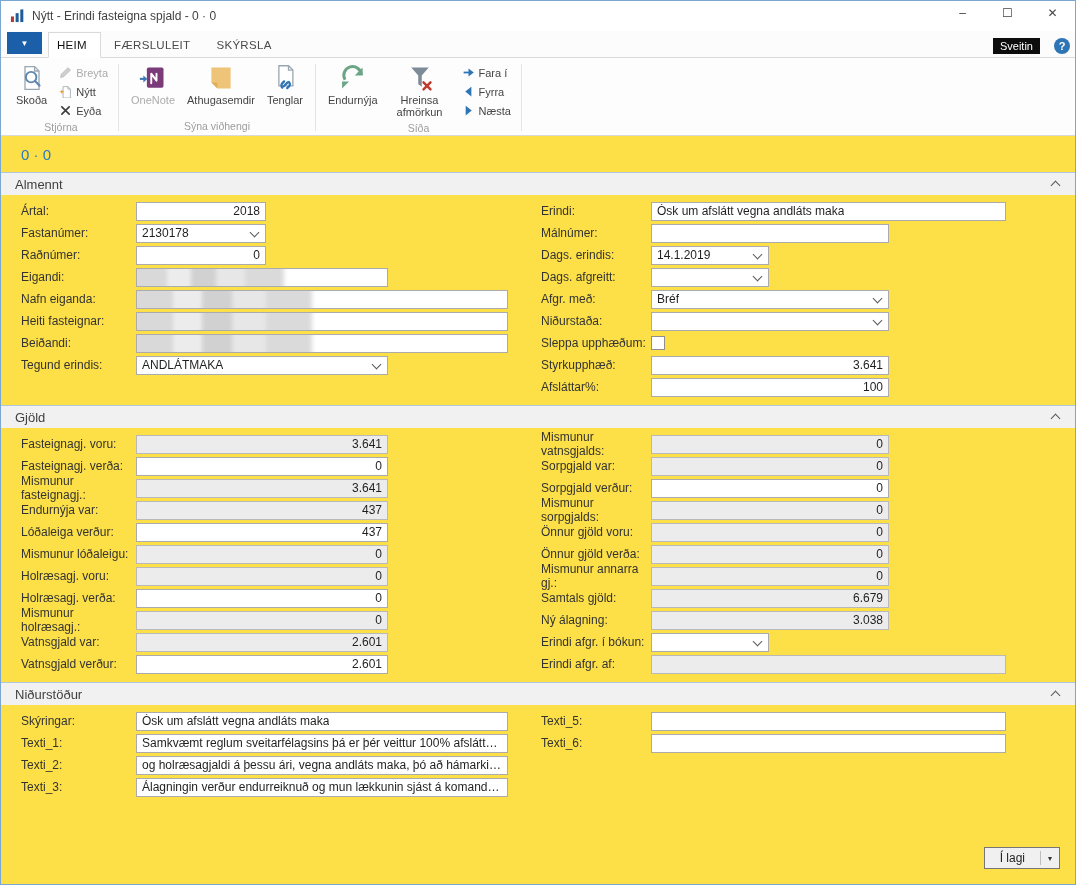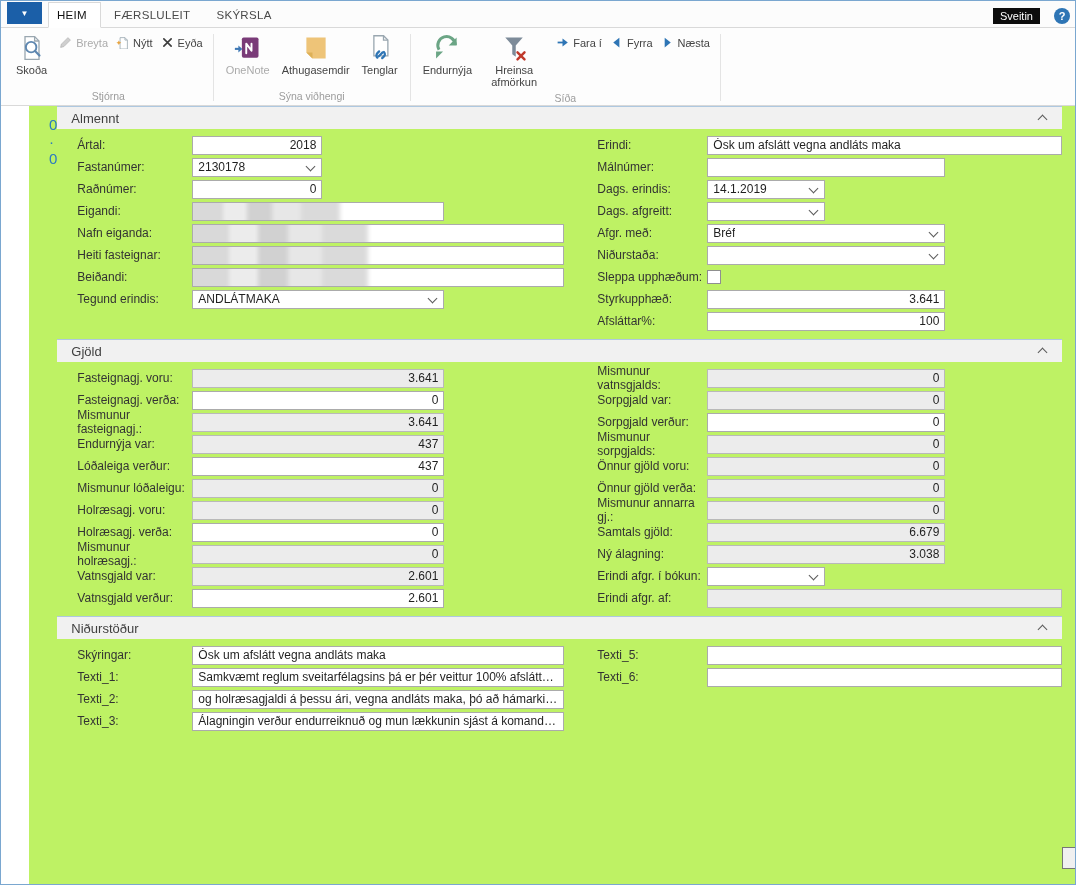--- a/index.html
+++ b/index.html
@@ -25,26 +25,26 @@
   
   .ribbon{height:78px;box-sizing:border-box;background:#fdfdfd;border-bottom:1px solid #d9d9d9;
           display:flex;align-items:stretch;padding:2px 4px 0 4px;flex:none;}
   .rgroup{display:flex;flex-direction:column;padding:0 2px;}
   .rg-body{display:flex;flex:1;align-items:flex-start;padding:2px 3px 0 3px;}
   .rg-label{text-align:center;font-size:10.5px;color:#9c9c9c;padding:1px 0 3px;}
   .rsep{width:1px;background:#e4e4e4;margin:4px 1px;}
   .btn-lg{display:flex;flex-direction:column;align-items:center;padding:2px 6px;font-size:11px;color:#444;
           text-align:center;line-height:1.12;max-width:70px;}
   .btn-lg svg{width:28px;height:28px;margin-bottom:2px;flex:none;}
-  .btn-stack{display:flex;flex-direction:row;justify-content:flex-start;margin-left:2px;padding-top:1px;}
+  .btn-stack{display:flex;flex-direction:column;justify-content:flex-start;margin-left:2px;padding-top:1px;}
   .btn-sm{display:flex;align-items:center;gap:4px;font-size:11px;color:#444;padding:1px 4px;height:17px;}
   .btn-sm svg{width:13px;height:13px;flex:none;}
   .disabled{color:#ababab;}
   
-  .content{flex:1;display:flex;flex-direction:row;background:#bef264;overflow:hidden;margin-left:28px;}
+  .content{flex:1;display:flex;flex-direction:column;background:#fde047;overflow:hidden;}
   .page-title{font-size:15px;color:#2a7ac0;padding:10px 0 9px 20px;}
   .fasttab{border-top:1px solid #aec8e0;}
   .ft-head{height:22px;background:#f1f1f1;display:flex;align-items:center;padding:0 16px 0 14px;
            font-size:13px;color:#3f3f3f;}
   .ft-chev{width:6px;height:6px;border-right:1.5px solid #5a5a5a;border-bottom:1.5px solid #5a5a5a;
            transform:rotate(225deg);margin-left:auto;margin-top:3px;}
   .ft-body{display:flex;padding:5px 0 7px 0;}
   .col{display:flex;flex-direction:column;box-sizing:border-box;}
   .col-l{width:520px;flex:none;padding-left:20px;}
   .col-r{flex:1;padding-left:20px;}
@@ -71,20 +71,35 @@
   .ok-btn{display:flex;align-items:stretch;height:22px;box-sizing:border-box;border:1px solid #767676;background:#f0f0f0;}
   .ok-main{padding:0 15px;display:flex;align-items:center;font-size:12px;color:#1f1f1f;}
   .ok-sep{width:1px;background:#bdbdbd;margin:3px 0;}
   .ok-arrow{width:18px;display:flex;align-items:center;justify-content:center;font-size:8px;color:#333;}
 </style>
 </head>
 <body>
 
 <div class="window">
 
+  <div class="titlebar">
+    <div class="tb-left">
+      <svg class="tb-icon" viewBox="0 0 16 16">
+        <rect x="1" y="9" width="3.2" height="6" fill="#b03a2e"></rect>
+        <rect x="6" y="5.5" width="3.2" height="9.5" fill="#1f5c99"></rect>
+        <rect x="11" y="1.5" width="3.2" height="13.5" fill="#1f5c99"></rect>
+      </svg>
+      <span class="tb-title">Nýtt - Erindi fasteigna spjald - 0 · 0</span>
+    </div>
+    <div class="tb-controls">
+      <span class="tb-btn">–</span>
+      <span class="tb-btn">☐</span>
+      <span class="tb-btn">✕</span>
+    </div>
+  </div>
 
   <div class="tabstrip">
     <div class="app-btn">▼</div>
     <div class="tab active">HEIM</div>
     <div class="tab">FÆRSLULEIT</div>
     <div class="tab">SKÝRSLA</div>
     <div class="ts-right">
       <span class="company">Sveitin</span>
       <span class="help">?</span>
     </div>

